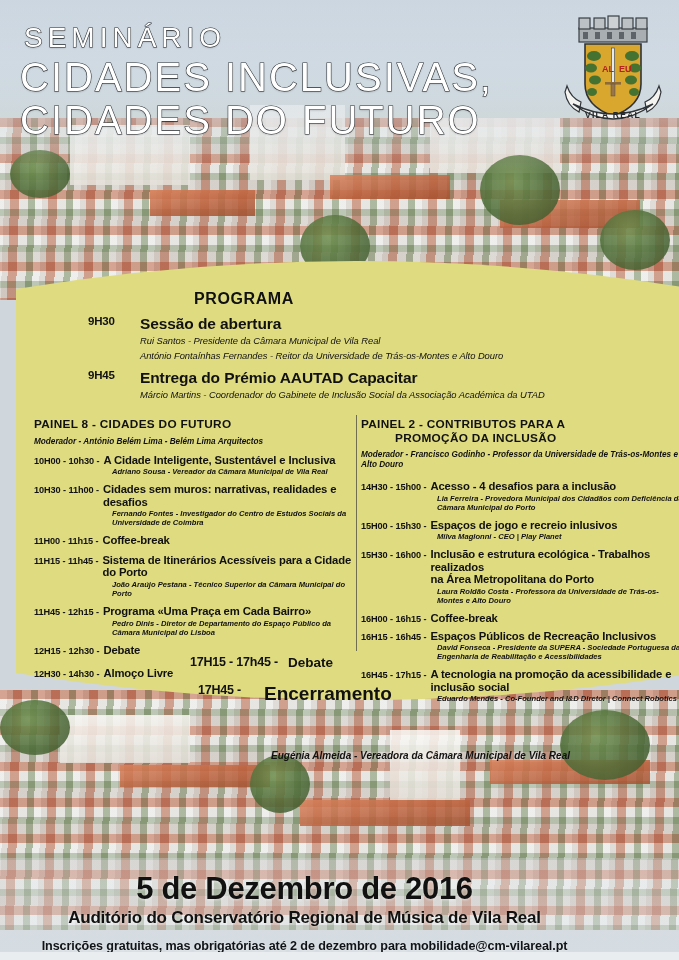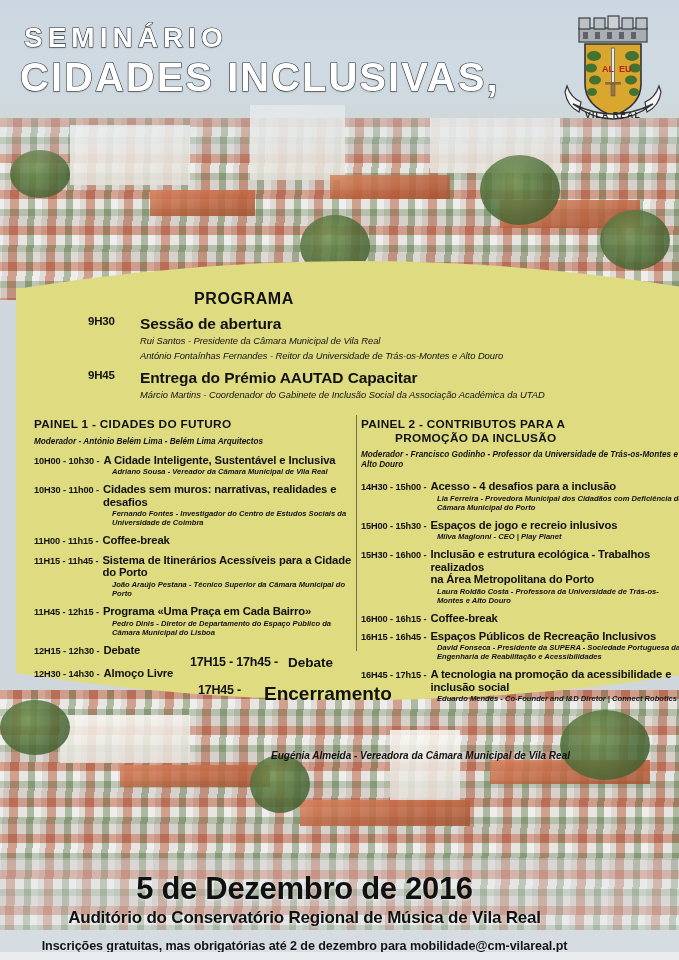--- a/index.html
+++ b/index.html
@@ -67,21 +67,21 @@
     background: linear-gradient(180deg, rgba(205,216,226,.62) 0 90px, rgba(205,216,226,0) 170px);
   }
 
   
   .header {
     position: absolute; left: 0; top: 0; width: 679px; height: 140px;
     z-index: 6;
   }
   .t-seminario, .t-line {
     color: #ffffff;
-    font-weight: bold;
+    font-weight: normal;
     letter-spacing: 3px;
     text-transform: uppercase;
     white-space: nowrap;
     -webkit-text-stroke: 1.1px #2b2f33;
     paint-order: stroke fill;
     text-shadow: 0 1px 2px rgba(0,0,0,.25);
   }
   .t-seminario {
     position: absolute; left: 24px; top: 22px;
     font-size: 28px; letter-spacing: 5px;
@@ -224,20 +224,21 @@
     <div class="greenery" style="left:10px;top:150px;width:60px;height:48px;"></div>
     <div class="greenery" style="left:300px;top:215px;width:70px;height:62px;"></div>
     <div class="greenery" style="left:480px;top:155px;width:80px;height:70px;"></div>
     <div class="greenery" style="left:600px;top:210px;width:70px;height:60px;"></div>
     <div class="haze"></div>
   </div>
 
   <div class="header">
     <div class="t-seminario t-line">SEMINÁRIO</div>
     <div class="t-line1 t-line">CIDADES INCLUSIVAS,</div>
+    <div class="t-line2 t-line">CIDADES DO FUTURO</div>
   </div>
 
   <svg class="crest" viewBox="0 0 104 122">
 
     <g>
       <rect x="18" y="16" width="68" height="14" fill="#a9aeb2" stroke="#3a3f44" stroke-width="1.2"></rect>
       <rect x="18" y="6" width="11" height="11" fill="#bcc1c5" stroke="#3a3f44" stroke-width="1.2"></rect>
       <rect x="33" y="6" width="11" height="11" fill="#bcc1c5" stroke="#3a3f44" stroke-width="1.2"></rect>
       <rect x="47" y="4" width="11" height="13" fill="#cdd1d4" stroke="#3a3f44" stroke-width="1.2"></rect>
       <rect x="61" y="6" width="11" height="11" fill="#bcc1c5" stroke="#3a3f44" stroke-width="1.2"></rect>
@@ -303,21 +304,21 @@
         <span class="open-title">Entrega do Prémio AAUTAD Capacitar</span>
       </div>
       <div class="open-row" style="top:134px;">
         <span class="open-sub">Márcio Martins - Coordenador do Gabinete de Inclusão Social da Associação Académica da UTAD</span>
       </div>
 
       <div class="divider"></div>
 
       <div class="col col-left">
         <div class="panel-head">
-          <span>PAINEL 1 - CIDADES DO FUTURO</span>
+          <span>PAINEL 8 - CIDADES DO FUTURO</span>
         </div>
         <div class="panel-mod">Moderador - António Belém Lima - Belém Lima Arquitectos</div>
 
         <div class="item">
           <div class="item-line">
             <span class="item-time">10H00 - 10h30 -</span>
             <span class="item-title">A Cidade Inteligente, Sustentável e Inclusiva</span>
           </div>
           <div class="item-sub">Adriano Sousa - Vereador da Câmara Municipal de Vila Real</div>
         </div>

